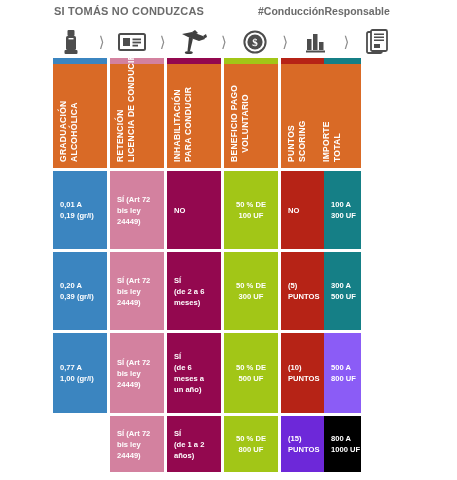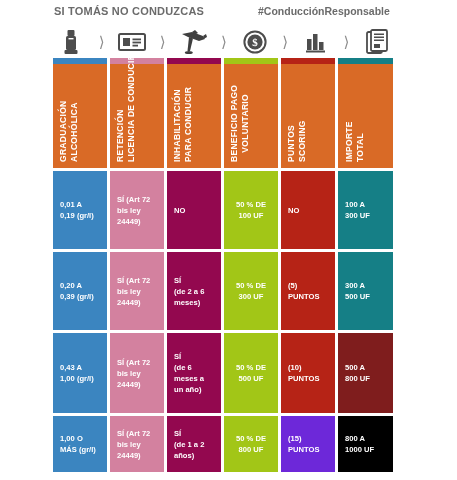--- a/index.html
+++ b/index.html
@@ -95,21 +95,21 @@
     position: absolute;
     top: 0;
     width: 54px;
     height: 414px;
   }
   .col.c0 { left: 0px; }
   .col.c1 { left: 57px; }
   .col.c2 { left: 114px; }
   .col.c3 { left: 171px; text-align: center; }
   .col.c4 { left: 228px; }
-  .col.c5 { left: 285px; width: 55px; border-radius: 15px; }
+  .col.c5 { left: 271px; width: 37px; border-radius: 15px; }
 
   .hdr {
     position: absolute;
     left: 0;
     top: 0;
     width: 100%;
     height: 110px;
     background: #d96a26;
     box-sizing: border-box;
   }
@@ -258,26 +258,22 @@
       </div>
       <div class="cell r0" style="background:#3b85c0">
         <span>0,01 A</span>
         <span>0,19 (gr/l)</span>
       </div>
       <div class="cell r1" style="background:#3b85c0">
         <span>0,20 A</span>
         <span>0,39 (gr/l)</span>
       </div>
       <div class="cell r2" style="background:#3b85c0">
-        <span>0,43 A</span>
+        <span>0,77 A</span>
         <span>1,00 (gr/l)</span>
-      </div>
-      <div class="cell r3" style="background:#3b85c0">
-        <span>1,00 O</span>
-        <span>MÁS (gr/l)</span>
       </div>
     </div>
 
     <div class="col c1">
       <div class="hdr">
         <div class="hdr-strip" style="background:#d3819f"></div>
         <div class="hdr-inner">
           <div class="hdr-text">
             <span>RETENCIÓN</span>
             <span class="l2">LICENCIA DE CONDUCIR</span>
@@ -403,21 +399,21 @@
         </div>
       </div>
       <div class="cell r0" style="background:#157f86">
         <span>100 A</span>
         <span>300 UF</span>
       </div>
       <div class="cell r1" style="background:#157f86">
         <span>300 A</span>
         <span>500 UF</span>
       </div>
-      <div class="cell r2" style="background:#7f1d1d">
+      <div class="cell r2" style="background:#8b5cf6">
         <span>500 A</span>
         <span>800 UF</span>
       </div>
       <div class="cell r3" style="background:#000000">
         <span>800 A</span>
         <span>1000 UF</span>
       </div>
     </div>
 
   </div>

